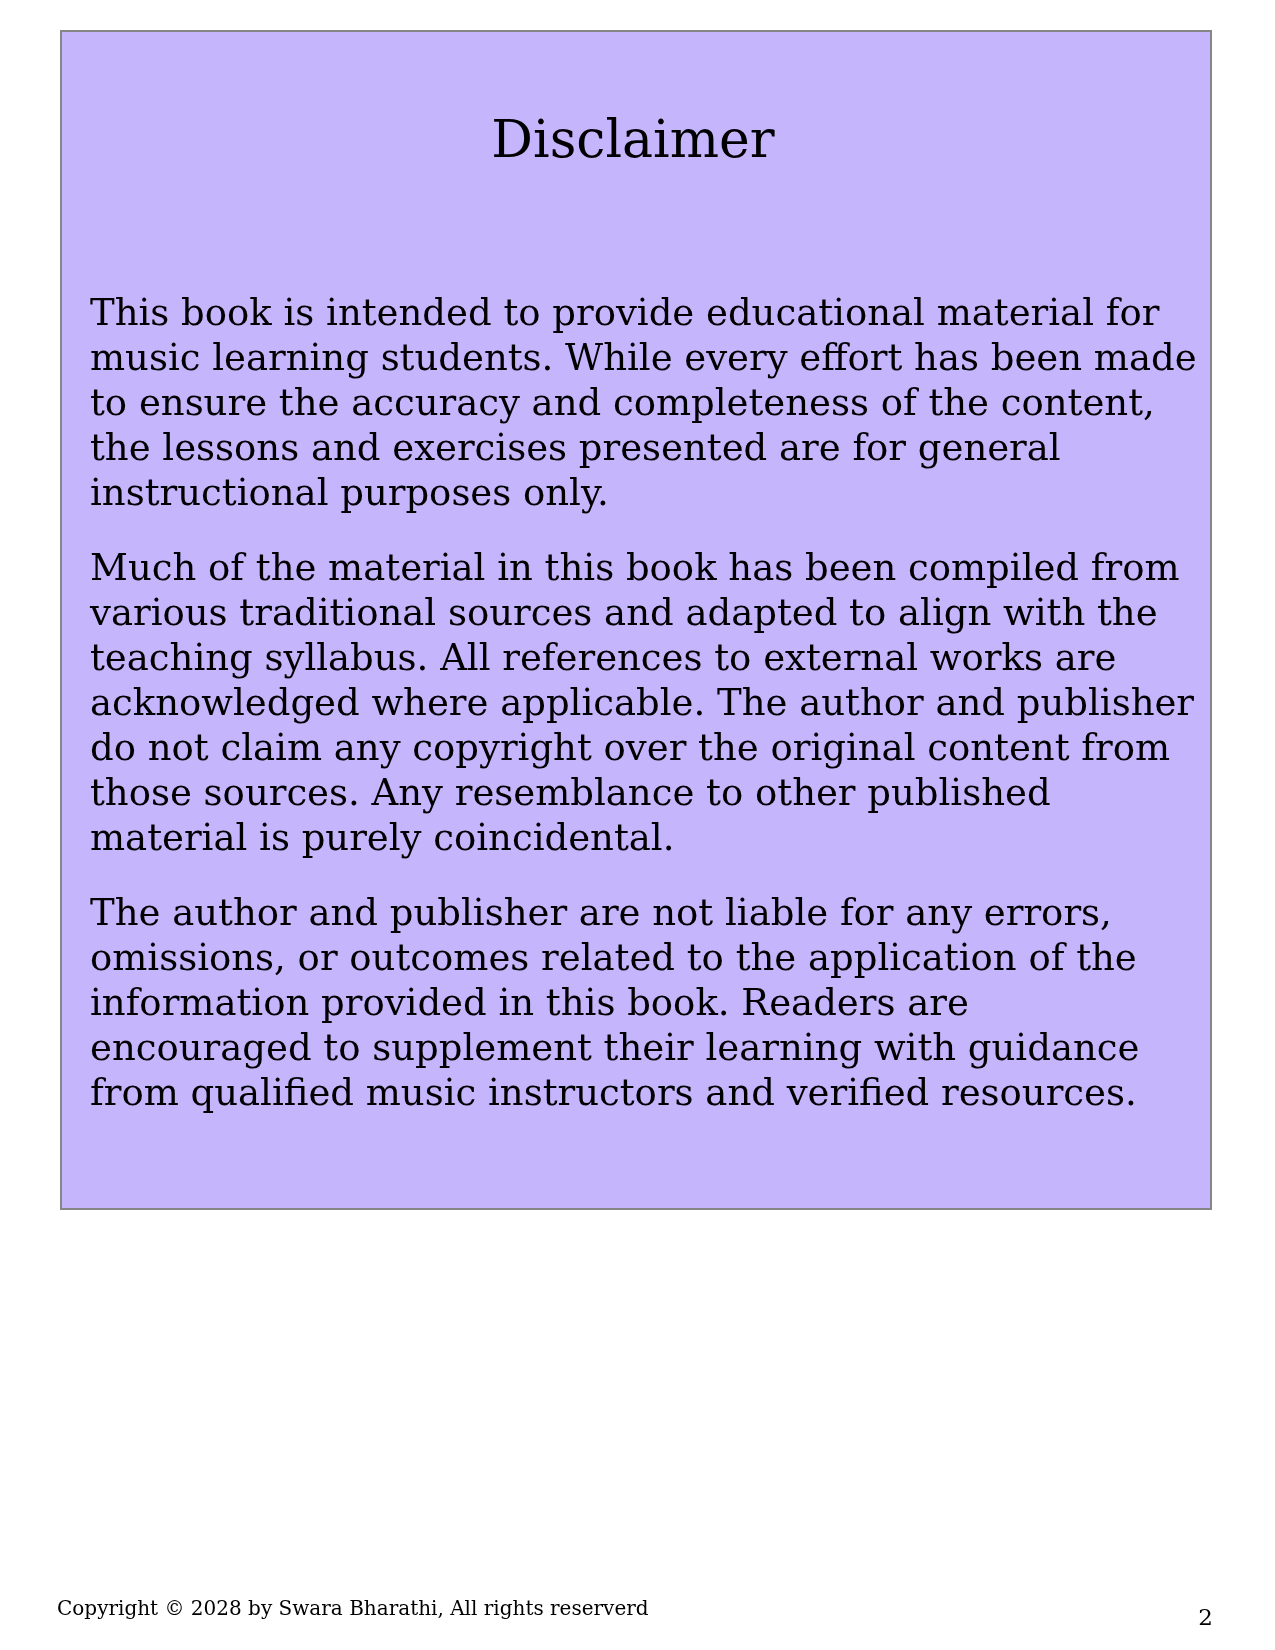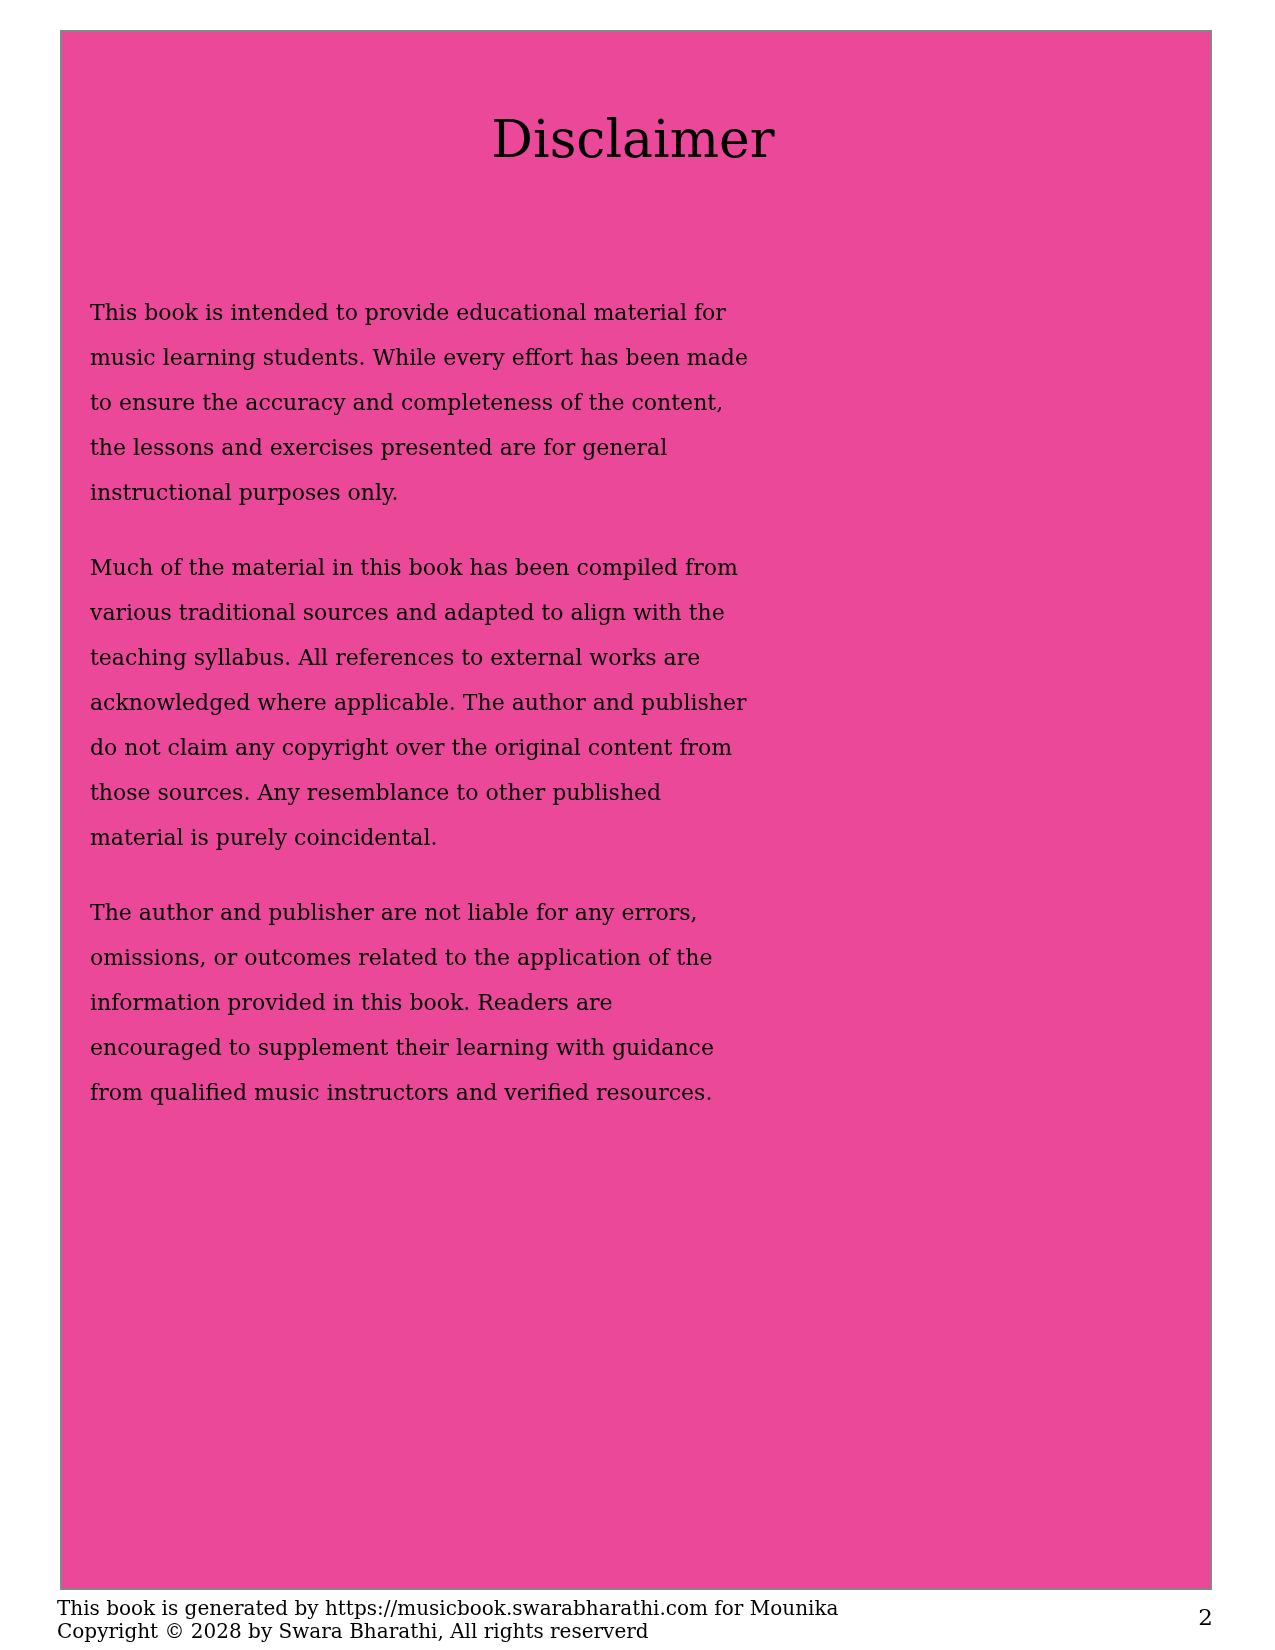--- a/index.html
+++ b/index.html
@@ -13,40 +13,40 @@
     height: 1650px;
     font-family: "DejaVu Serif", "Liberation Serif", serif;
     color: #000000;
     overflow: hidden;
   }
   .frame {
     position: absolute;
     left: 60px;
     top: 30px;
     width: 1152px;
-    height: 1560px;
+    height: 1180px;
     border: 2px solid #868686;
     box-sizing: border-box;
-    background: #ec4899;
+    background: #c4b5fd;
   }
   .content {
     margin-left: 28px;
     width: 1086px;
   }
   .doc-title {
     margin: 76px 0 0 0;
     font-size: 52px;
     font-weight: normal;
     line-height: 1.2;
     text-align: center;
     color: #000000;
   }
   .para {
     white-space: pre;
-    font-size: 22px;
+    font-size: 37px;
     line-height: 45px;
     margin: 30px 0 0 0;
     color: #000000;
   }
   .para.first {
     margin-top: 120px;
   }
   .footer {
     position: absolute;
     left: 57px;
@@ -85,17 +85,16 @@
 material is purely coincidental.</p>
     <p class="para">The author and publisher are not liable for any errors,
 omissions, or outcomes related to the application of the
 information provided in this book. Readers are
 encouraged to supplement their learning with guidance
 from qualified music instructors and verified resources.</p>
   </div>
 </div>
 
 <div class="footer">
-  <div>This book is generated by https://musicbook.swarabharathi.com for Mounika</div>
   <div>Copyright © 2028 by Swara Bharathi, All rights reserverd</div>
 </div>
 
 <div class="page-num">2</div>
 
 </body></html>

